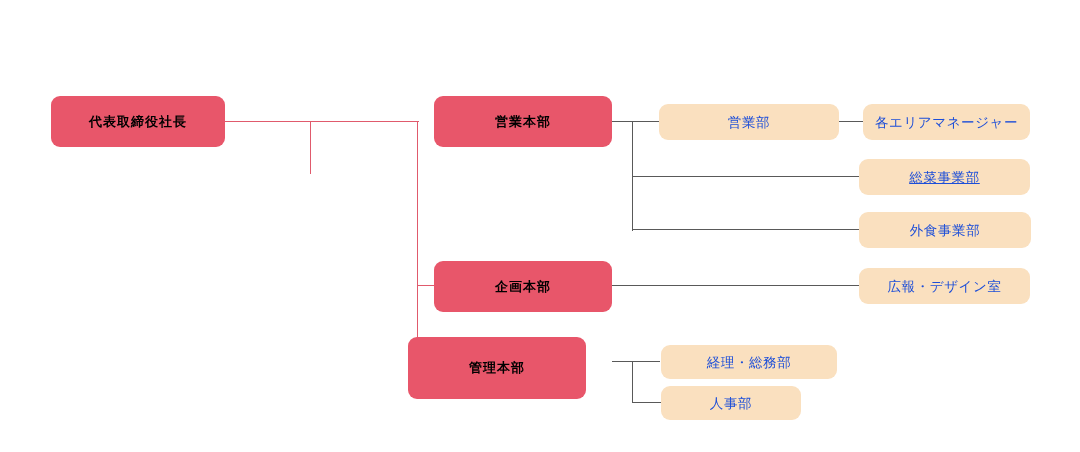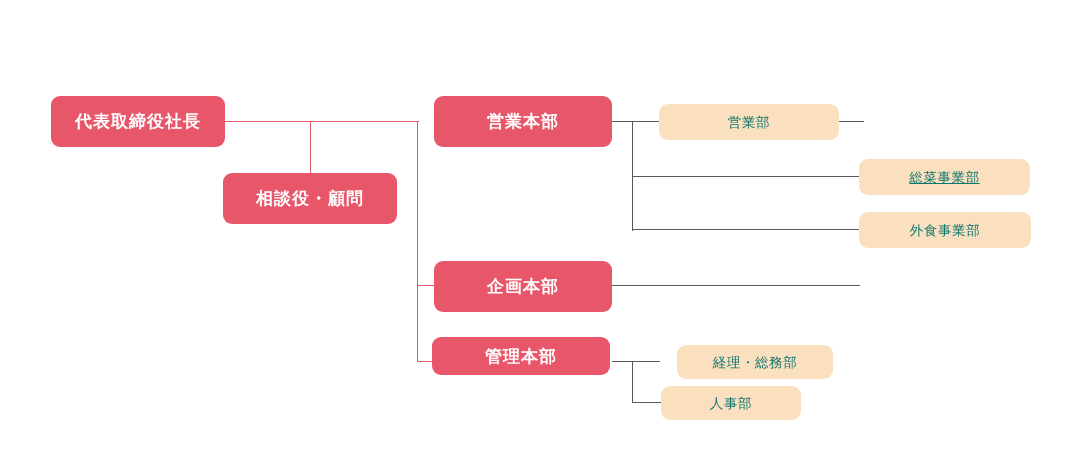--- a/index.html
+++ b/index.html
@@ -24,29 +24,29 @@
     box-sizing:border-box;
     display:flex;
     align-items:center;
     justify-content:center;
     text-align:center;
     line-height:1.2;
     white-space:nowrap;
   }
   .node.exec{
     background:#E8566A;
-    color:#ffffff;
+    color:#000000;
     border-radius:9px;
-    font-size:17px;
+    font-size:13px;
     font-weight:700;
     letter-spacing:1px;
   }
   .node.dept{
     background:#FAE0BF;
-    color:#0f766e;
+    color:#1d4ed8;
     border-radius:9px;
     font-size:13.5px;
     font-weight:500;
     letter-spacing:0.6px;
   }
 </style>
 </head>
 <body>
 
 <div id="chart">
@@ -74,33 +74,34 @@
   <div class="ln h gray" style="left:612px;top:285px;width:248px;"></div>
 
   <div class="ln h gray" style="left:612px;top:361px;width:48px;"></div>
 
   <div class="ln v gray" style="left:632px;top:361px;height:42px;"></div>
 
   <div class="ln h gray" style="left:632px;top:402px;width:30px;"></div>
 
   <div class="node exec" style="left:51px;top:96px;width:174px;height:51px;">代表取締役社長</div>
 
-  <div class="node exec" style="left:223px;top:173px;width:174px;height:51px;">相談役・顧問</div>
 
   <div class="node exec" style="left:434px;top:261px;width:178px;height:51px;">企画本部</div>
 
   <div class="node exec" style="left:434px;top:96px;width:178px;height:51px;">営業本部</div>
 
-  <div class="node exec" style="left:432px;top:337px;width:178px;height:38px;">管理本部</div>
+  <div class="node exec" style="left:408px;top:337px;width:178px;height:62px;">管理本部</div>
 
   <div class="node dept" style="left:659px;top:104px;width:180px;height:36px;">営業部</div>
 
+  <div class="node dept" style="left:863px;top:104px;width:167px;height:36px;">各エリアマネージャー</div>
 
   <div class="node dept" style="left:859px;top:159px;width:171px;height:36px;text-decoration:underline;">総菜事業部</div>
 
   <div class="node dept" style="left:859px;top:212px;width:172px;height:36px;">外食事業部</div>
 
+  <div class="node dept" style="left:859px;top:268px;width:171px;height:36px;">広報・デザイン室</div>
 
-  <div class="node dept" style="left:661px;top:345px;width:156px;height:34px;margin-left:16px;">経理・総務部</div>
+  <div class="node dept" style="left:661px;top:345px;width:176px;height:34px;">経理・総務部</div>
 
   <div class="node dept" style="left:661px;top:386px;width:140px;height:34px;">人事部</div>
 
 </div>
 
 </body></html>

